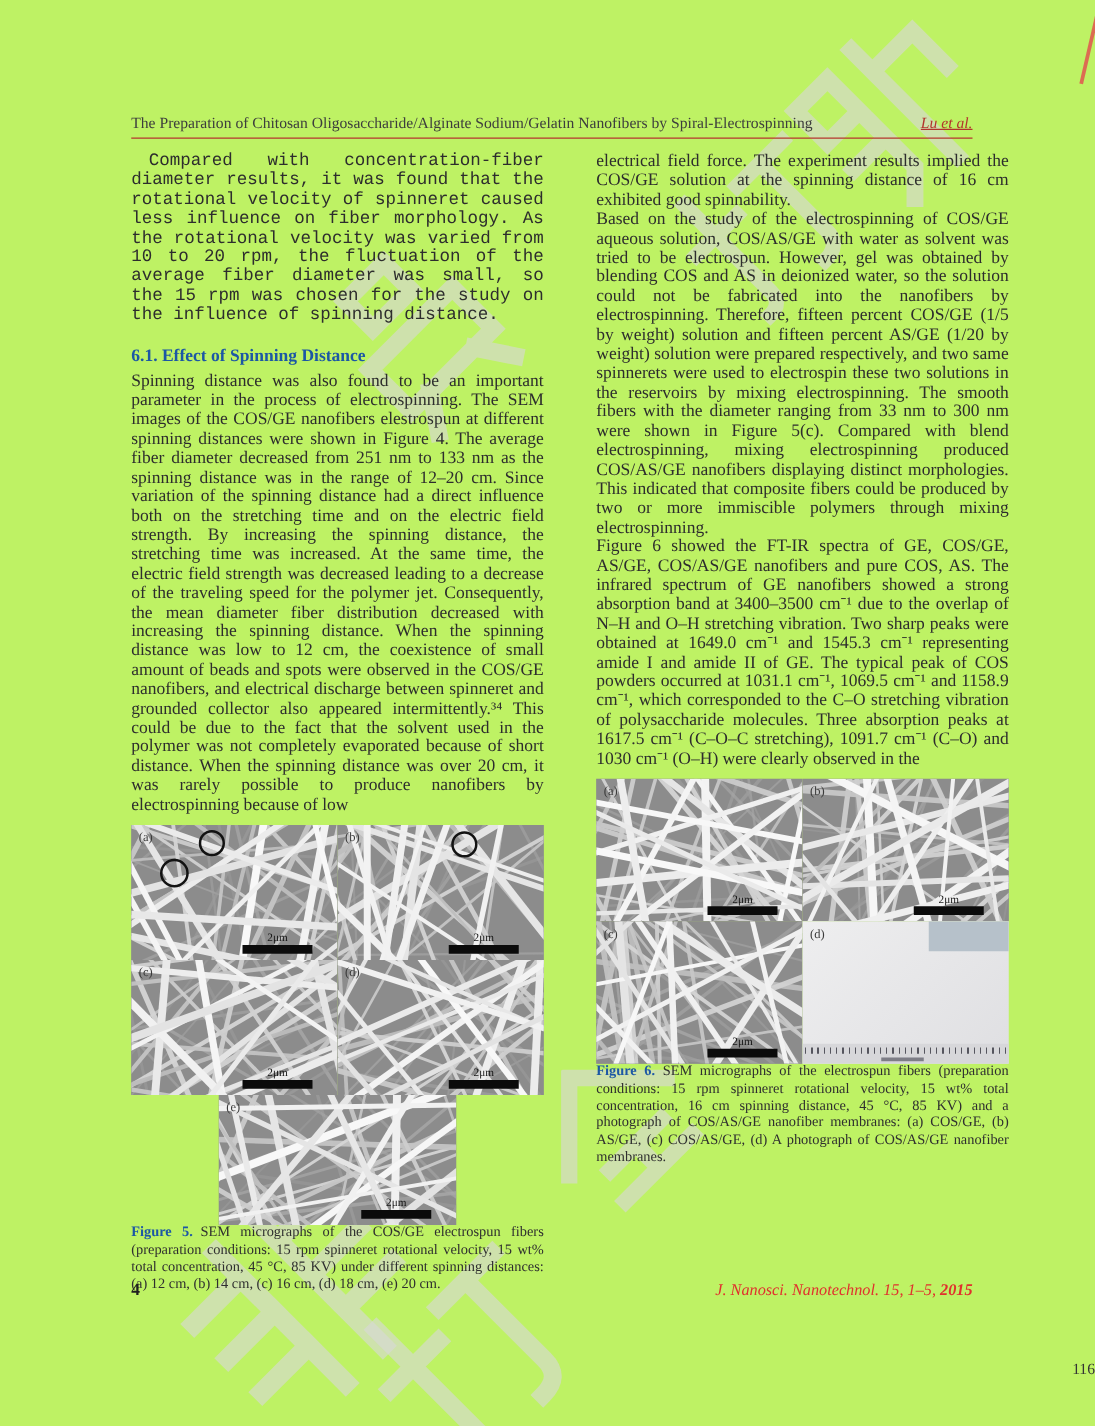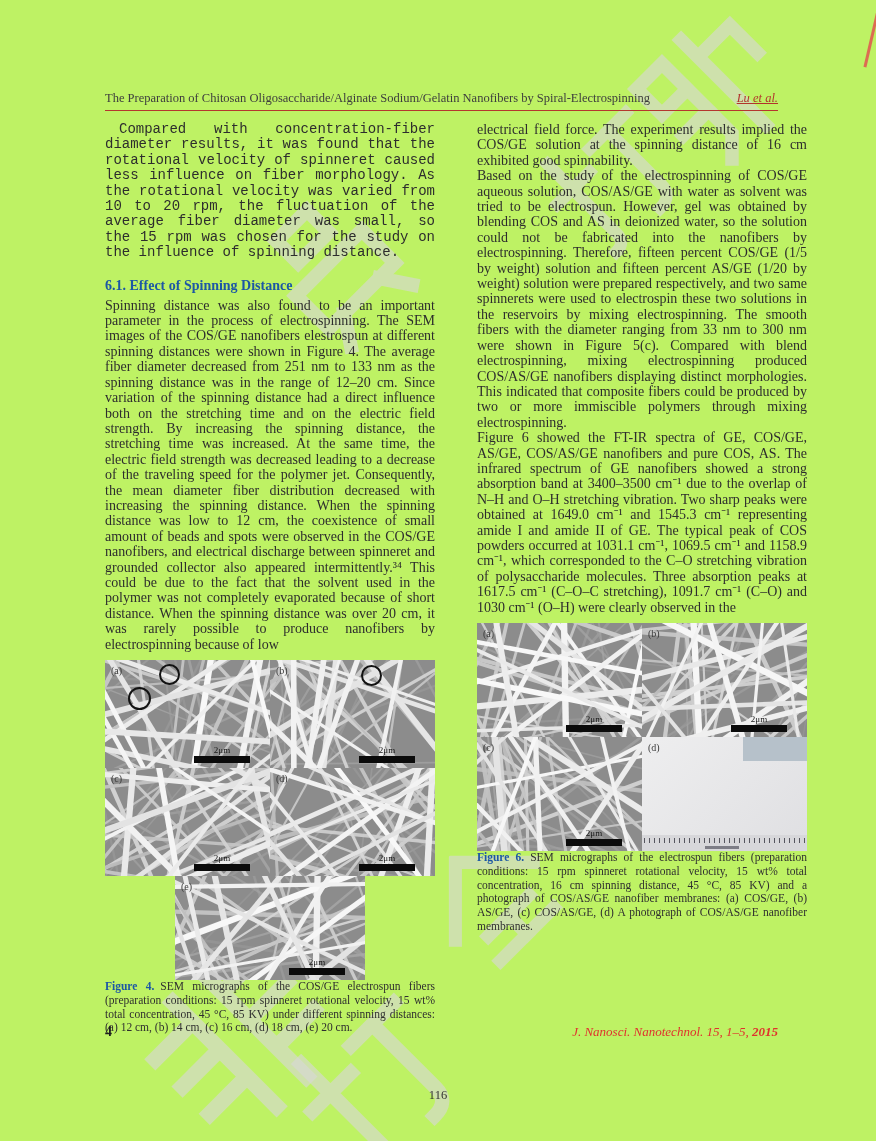--- a/index.html
+++ b/index.html
@@ -49,21 +49,21 @@
 
   .caption{margin:6px 0 0 0;font-size:11.5px;line-height:13.8px;text-align:justify;color:#2f2f2f;}
   .caption .figlabel{color:#1c57a5;font-weight:bold;margin-right:6px;}
 
   
   .page-footer{position:absolute;left:105px;width:673px;top:1024px;display:flex;
                justify-content:space-between;align-items:baseline;}
   .pageno{font-weight:bold;font-size:14px;color:#1f1f1f;}
   .jref{font-size:13px;font-style:italic;color:#e0312d;}
   .jref .yr{font-weight:bold;margin-top:28px;}
-  .bottom-num{position:absolute;left:0;width:876px;top:1088px;text-align:center;
+  .bottom-num{position:absolute;left:0;width:876px;top:1088px;text-align:right;
               font-size:12.5px;color:#343434;}
 
   .artifact{position:absolute;right:2px;top:-8px;width:2.5px;height:76px;background:#e2554f;
             transform:rotate(13deg);opacity:.85;}
 </style>
 </head>
 <body>
 
 <div class="page">
 
@@ -346,21 +346,21 @@
             <line x1="-18.4" y1="-228.3" x2="241.8" y2="321.3" stroke="rgb(231,231,231)" stroke-width="5.2" stroke-opacity="1"></line>
             <line x1="366.8" y1="5.3" x2="-241.2" y2="14.5" stroke="rgb(241,241,241)" stroke-width="4.1" stroke-opacity="1"></line>
           </svg>
         <span class="panel-label">(e)</span>
         <span class="scalebar">
             <span class="lbl">2μm</span>
             <span class="bar"></span>
           </span>
       </div>
       <p class="caption">
-        <span class="figlabel">Figure 4.</span><span>SEM micrographs of the COS/GE electrospun fibers (preparation conditions: 15 rpm spinneret rotational velocity, 15 wt% total concentration, 45 °C, 85 KV) under different spinning distances: (a) 12 cm, (b) 14 cm, (c) 16 cm, (d) 18 cm, (e) 20 cm.</span>
+        <span class="figlabel">Figure 5.</span><span>SEM micrographs of the COS/GE electrospun fibers (preparation conditions: 15 rpm spinneret rotational velocity, 15 wt% total concentration, 45 °C, 85 KV) under different spinning distances: (a) 12 cm, (b) 14 cm, (c) 16 cm, (d) 18 cm, (e) 20 cm.</span>
       </p>
     </figure>
   </div>
 
   <div class="col col-right">
     <p>electrical field force. The experiment results implied the COS/GE solution at the spinning distance of 16 cm exhibited good spinnability.</p>
     <p>Based on the study of the electrospinning of COS/GE aqueous solution, COS/AS/GE with water as solvent was tried to be electrospun. However, gel was obtained by blending COS and AS in deionized water, so the solution could not be fabricated into the nanofibers by electrospinning. Therefore, fifteen percent COS/GE (1/5 by weight) solution and fifteen percent AS/GE (1/20 by weight) solution were prepared respectively, and two same spinnerets were used to electrospin these two solutions in the reservoirs by mixing electrospinning. The smooth fibers with the diameter ranging from 33 nm to 300 nm were shown in Figure 5(c). Compared with blend electrospinning, mixing electrospinning produced COS/AS/GE nanofibers displaying distinct morphologies. This indicated that composite fibers could be produced by two or more immiscible polymers through mixing electrospinning.</p>
     <p>Figure 6 showed the FT-IR spectra of GE, COS/GE, AS/GE, COS/AS/GE nanofibers and pure COS, AS. The infrared spectrum of GE nanofibers showed a strong absorption band at 3400–3500 cm⁻¹ due to the overlap of N–H and O–H stretching vibration. Two sharp peaks were obtained at 1649.0 cm⁻¹ and 1545.3 cm⁻¹ representing amide I and amide II of GE. The typical peak of COS powders occurred at 1031.1 cm⁻¹, 1069.5 cm⁻¹ and 1158.9 cm⁻¹, which corresponded to the C–O stretching vibration of polysaccharide molecules. Three absorption peaks at 1617.5 cm⁻¹ (C–O–C stretching), 1091.7 cm⁻¹ (C–O) and 1030 cm⁻¹ (O–H) were clearly observed in the</p>
 
     <figure>

